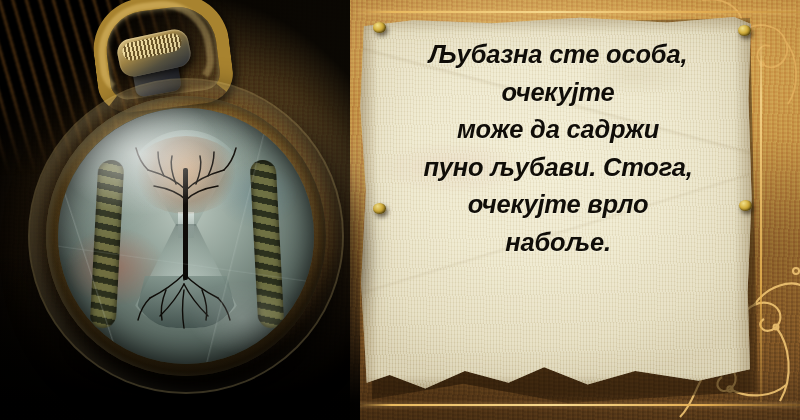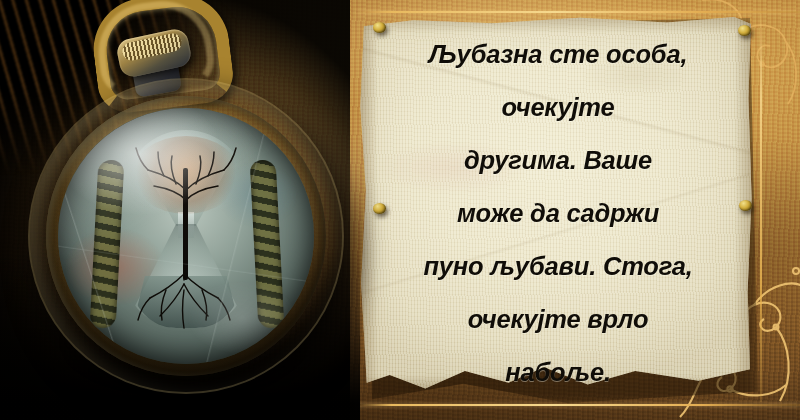--- a/index.html
+++ b/index.html
@@ -112,21 +112,21 @@
   
   .tack{
     position:absolute;width:13px;height:11px;border-radius:50%;
     background:radial-gradient(circle at 35% 30%, #f2e08a 0%, #d4b03f 40%, #8e7016 78%, #5c4a10 100%);
     box-shadow:2px 3px 4px rgba(30,18,4,.6), inset -1px -1px 2px rgba(0,0,0,.45);
   }
 
   
   .quote{
     position:absolute;left:362px;top:22px;width:392px;height:370px;
-    display:flex;flex-direction:column;align-items:center;justify-content:space-between;
+    display:flex;flex-direction:column;align-items:center;justify-content:flex-start;
     padding-top:14px;box-sizing:border-box;
   }
   .quote .line{
     font-size:25.5px;line-height:37.5px;font-weight:700;font-style:italic;
     color:#100d08;letter-spacing:-.2px;white-space:nowrap;text-align:center;
     text-shadow:0 1px 0 rgba(255,255,240,.35);
   }
 
   
   .watch{position:absolute;left:6px;top:-6px;width:346px;height:430px;}
@@ -306,21 +306,20 @@
   </div>
 
   <div class="tack" style="left:373px;top:22px;"></div>
   <div class="tack" style="left:738px;top:25px;"></div>
   <div class="tack" style="left:373px;top:203px;"></div>
   <div class="tack" style="left:739px;top:200px;"></div>
 
   <div class="quote">
     <div class="line">Љубазна сте особа,</div>
     <div class="line">очекујте</div>
-    <div class="line">другима. Ваше</div>
     <div class="line">може да садржи</div>
     <div class="line">пуно љубави. Стога,</div>
     <div class="line">очекујте врло</div>
     <div class="line">набоље.</div>
   </div>
 
   <div class="left-dark"></div>
   <div class="bark"></div>
   <div class="bottom-dark"></div>
 

